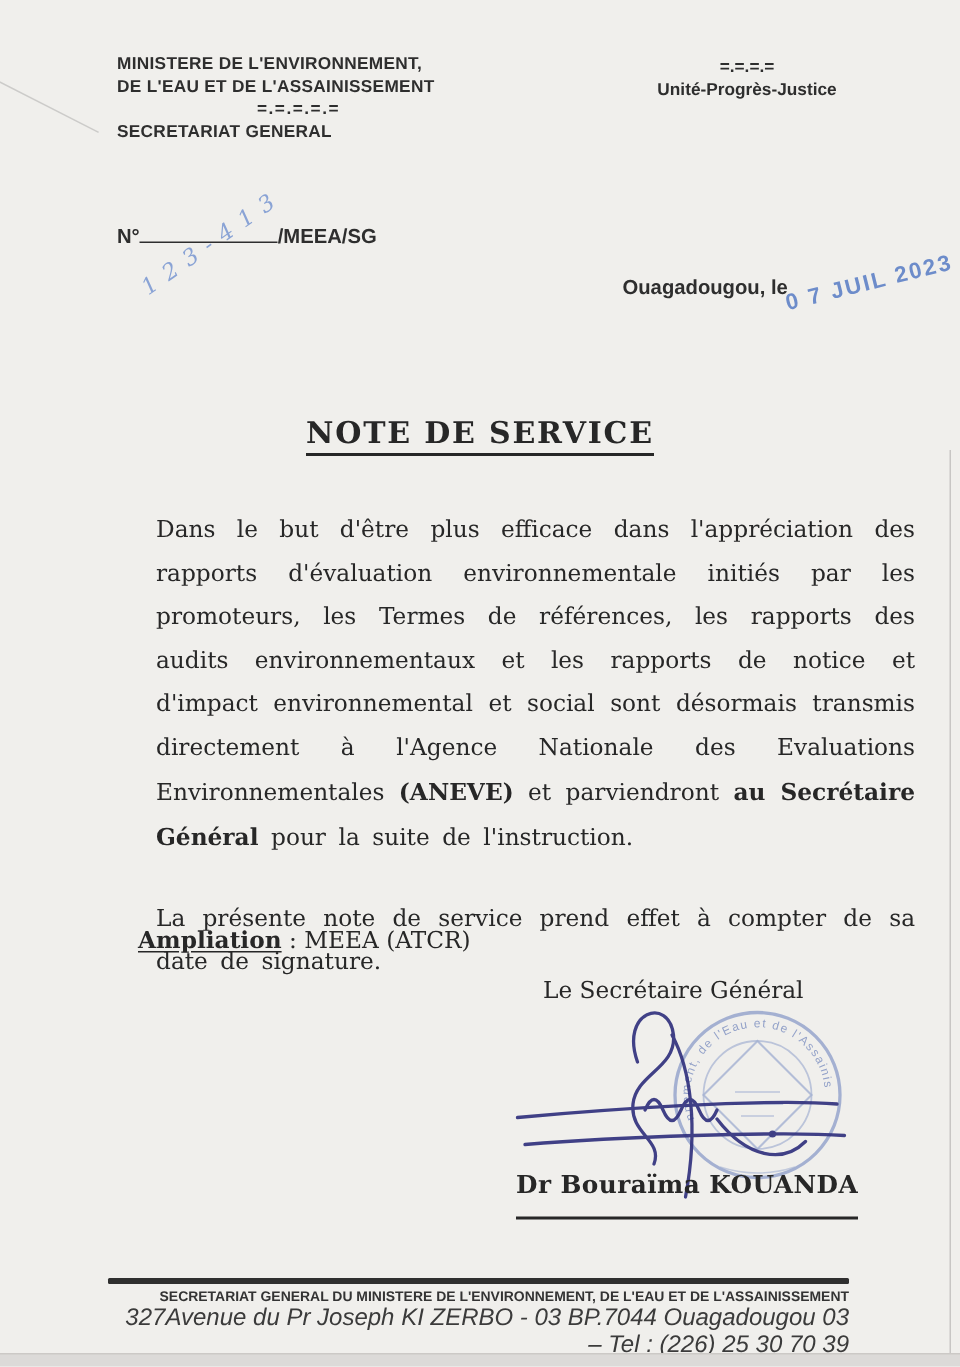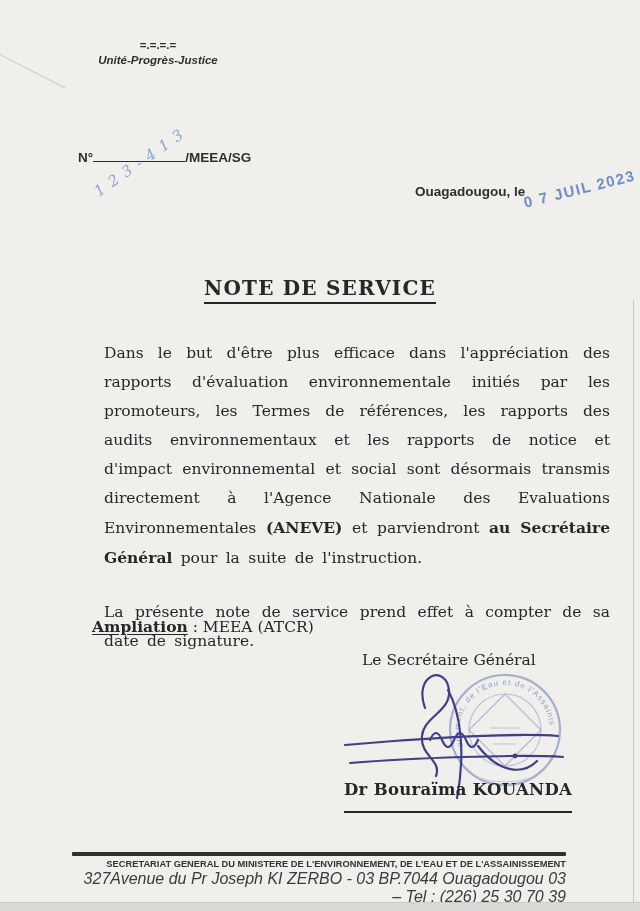--- a/index.html
+++ b/index.html
@@ -11,21 +11,21 @@
   
   .header{
     position:absolute;top:36px;left:78px;width:500px;
     display:flex;justify-content:space-between;
     font-family:"Liberation Sans",sans-serif;font-weight:bold;
     font-size:11.5px;color:#2e2e2e;
   }
   .header-left{width:242px;line-height:15px;letter-spacing:0.2px;}
   .header-left .sep{text-align:center;letter-spacing:1px;}
   .header-right{width:160px;text-align:center;line-height:15px;margin-top:2px;}
-  .header-right .motto{font-style:italic;}
+  .header-right .motto{}
   
   .ref-line{
     position:absolute;top:148px;left:78px;
     font-family:"Liberation Sans",sans-serif;font-weight:bold;font-size:13.5px;color:#2e2e2e;
     white-space:nowrap;
   }
   .ref-blank{display:inline-block;width:92px;height:13px;border-bottom:1.6px solid #2e2e2e;}
   .handwritten-number{
     position:absolute;left:96px;top:184px;
     transform:rotate(-35deg);transform-origin:0 50%;
@@ -81,20 +81,26 @@
   .corner-artifact{position:absolute;top:70px;left:-8px;width:78px;height:1px;background:rgba(150,150,150,.4);transform:rotate(27deg);}
 </style>
 </head>
 <body>
 
 <div class="page">
 
   <div class="corner-artifact"></div>
 
   <div class="header">
+    <div class="header-left">
+      <div>MINISTERE DE L'ENVIRONNEMENT,</div>
+      <div>DE L'EAU ET DE L'ASSAINISSEMENT</div>
+      <div class="sep">=.=.=.=.=</div>
+      <div>SECRETARIAT GENERAL</div>
+    </div>
     <div class="header-right">
       <div>=.=.=.=</div>
       <div class="motto">Unité-Progrès-Justice</div>
     </div>
   </div>
 
   <div class="ref-line"><span>N°</span><span class="ref-blank"></span><span>/MEEA/SG</span></div>
   <div class="handwritten-number">123-413</div>
 
   <div class="place-line">Ouagadougou, le</div>

